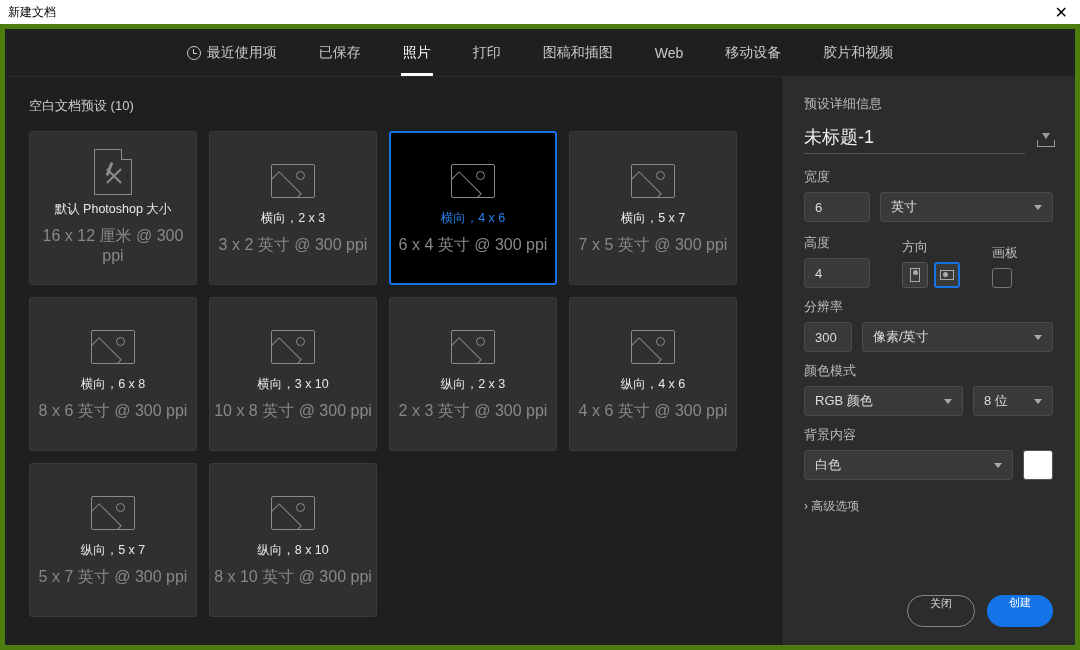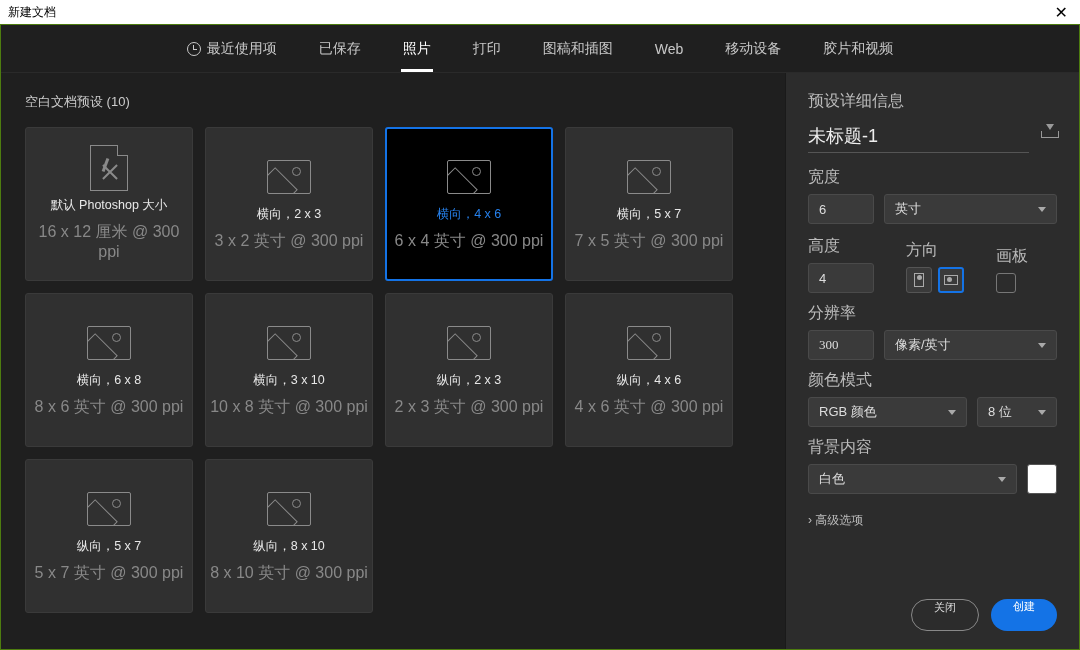--- a/index.html
+++ b/index.html
@@ -1,20 +1,20 @@
 <!DOCTYPE html>
 <html><head>
 <meta charset="utf-8">
 <style>
   * { box-sizing: border-box; margin: 0; padding: 0; font-family: "Segoe UI", "Microsoft YaHei", sans-serif; }
   body { background: #1b1b1b; width: 1080px; height: 650px; overflow: hidden; color: #d0d0d0; font-size: 13px; }
   .titlebar { height: 24px; background: #fff; display: flex; align-items: center; padding: 0 8px; color: #000; font-size: 12px; }
   .titlebar .spacer { flex: 1; }
   .titlebar .close { font-size: 16px; cursor: pointer; padding: 0 4px; }
-  .dialog { height: 626px; background: #1f1f1f; display: flex; flex-direction: column; border: 1px solid #4d7c0f; }
+  .dialog { height: 626px; background: #1f1f1f; display: flex; flex-direction: column; border: 5px solid #4d7c0f; }
   .tabs { height: 48px; display: flex; align-items: center; justify-content: center; gap: 38px; border-bottom: 1px solid #2a2a2a; }
   .tab { color: #c8c8c8; font-size: 14px; padding: 14px 2px; cursor: pointer; display: flex; align-items: center; gap: 6px; }
   .tab.active { color: #fff; border-bottom: 3px solid #fff; padding-bottom: 11px; }
   .clock-icon { display:inline-block; width:14px; height:14px; border:1.5px solid #c8c8c8; border-radius:50%; position:relative; }
   .clock-icon::before { content:""; position:absolute; left:5px; top:2px; width:1.5px; height:5px; background:#c8c8c8; }
   .clock-icon::after { content:""; position:absolute; left:5px; top:6px; width:4px; height:1.5px; background:#c8c8c8; }
   .main { flex:1; display:flex; }
   .left { flex:1; padding: 20px 24px; overflow:auto; }
   .section-title { font-size: 13px; color:#ccc; margin-bottom: 16px; }
   .grid { display:grid; grid-template-columns: repeat(4, 168px); gap: 12px; }
@@ -28,22 +28,22 @@
   .ps-icon::before { content:""; position:absolute; right:-1px; top:-1px; width:10px; height:10px; background:#303030; border-left:1.6px solid #8a8a8a; border-bottom:1.6px solid #8a8a8a; }
   .ps-icon .cross { position:absolute; top:16px; left:9px; width:20px; height:20px; }
   .ps-icon .cross::before, .ps-icon .cross::after { content:""; position:absolute; left:9px; top:0; width:2px; height:20px; background:#8a8a8a; }
   .ps-icon .cross::before { transform:rotate(45deg); }
   .ps-icon .cross::after { transform:rotate(-45deg); }
   .ps-icon .pen { position:absolute; top:12px; left:13px; width:3px; height:14px; background:#8a8a8a; transform:rotate(20deg); }
   .card .t1 { font-size:12.5px; color:#e8e8e8; text-align:center; }
   .card.selected .t1 { color:#2680eb; }
   .card .t2 { font-size:16px; color:#888; text-align:center; }
   .right { width:294px; background:#2c2c2c; padding: 18px 22px; display:flex; flex-direction:column; border-left:1px solid #1a1a1a; }
-  .r-label { font-size:16px; color:#bbb; margin-top:10px; margin-bottom:6px; }
-  .r-title-row { display:flex; justify-content:space-between; margin-bottom:4px; margin-top:6px; }
+  .r-label { font-size:13px; color:#bbb; margin-top:10px; margin-bottom:6px; }
+  .r-title-row { display:flex; align-items:center; justify-content:space-between; margin-bottom:4px; margin-top:6px; }
   .doc-name { font-size:18px; color:#eee; border-bottom:1px solid #555; padding-bottom:4px; flex:1; margin-right:12px; }
   .save-icon { width:16px; height:14px; position:relative; cursor:pointer; }
   .save-icon::before { content:""; position:absolute; bottom:0; left:0; width:16px; height:6px; border:1.4px solid #999; border-top:none; }
   .save-icon::after { content:""; position:absolute; top:0; left:5px; width:0; height:0; border-left:4px solid transparent; border-right:4px solid transparent; border-top:6px solid #999; }
   .row { display:flex; gap:10px; align-items:flex-end; }
   .input { background:#3a3a3a; border:1px solid #4a4a4a; color:#ddd; height:30px; padding:0 10px; border-radius:3px; font-size:13px; }
   .select { background:#3a3a3a; border:1px solid #4a4a4a; color:#ddd; height:30px; padding:0 10px; border-radius:3px; font-size:13px; display:flex; align-items:center; justify-content:space-between; cursor:pointer; }
   .select::after { content:""; width:0; height:0; border-left:4px solid transparent; border-right:4px solid transparent; border-top:5px solid #aaa; margin-left:8px; }
   .w-width .input { width:66px; }
   .w-width .select { flex:1; }
@@ -214,21 +214,21 @@
           </div>
         </div>
         <div class="col">
           <div class="r-label" style="margin-top:12px">画板</div>
           <div class="checkbox"></div>
         </div>
       </div>
 
       <div class="r-label">分辨率</div>
       <div class="row">
-        <input class="input" style="width: 66px; font-family: Liberation Serif, serif;" value="300">
+        <input class="input" style="width: 48px;" value="300">
         <div class="select" style="flex:1">
             <span>像素/英寸</span>
           </div>
       </div>
 
       <div class="r-label">颜色模式</div>
       <div class="row">
         <div class="select" style="flex:1">
             <span>RGB 颜色</span>
           </div>

